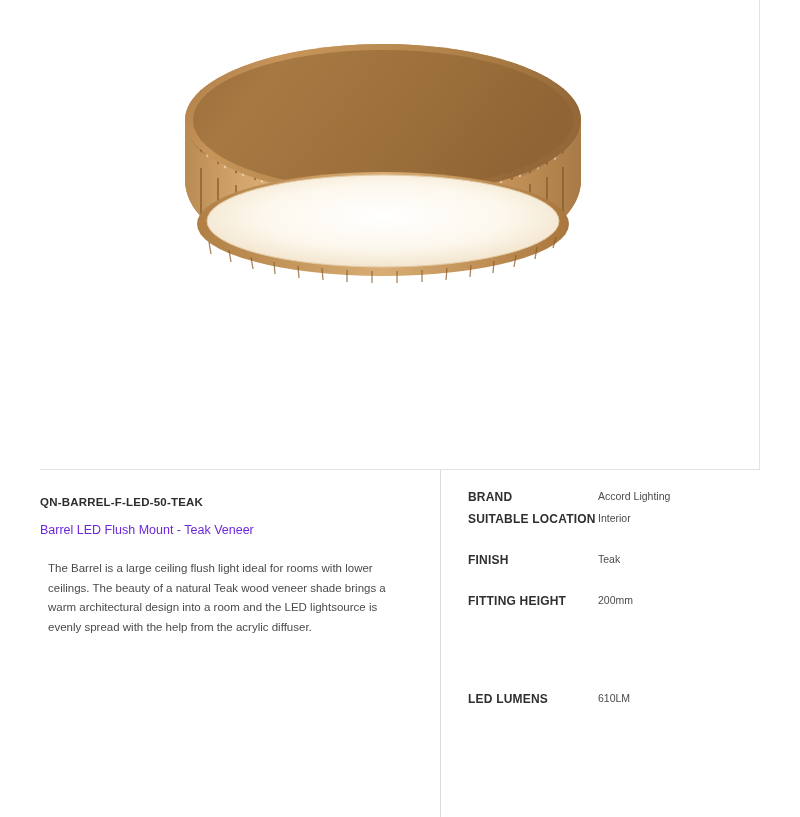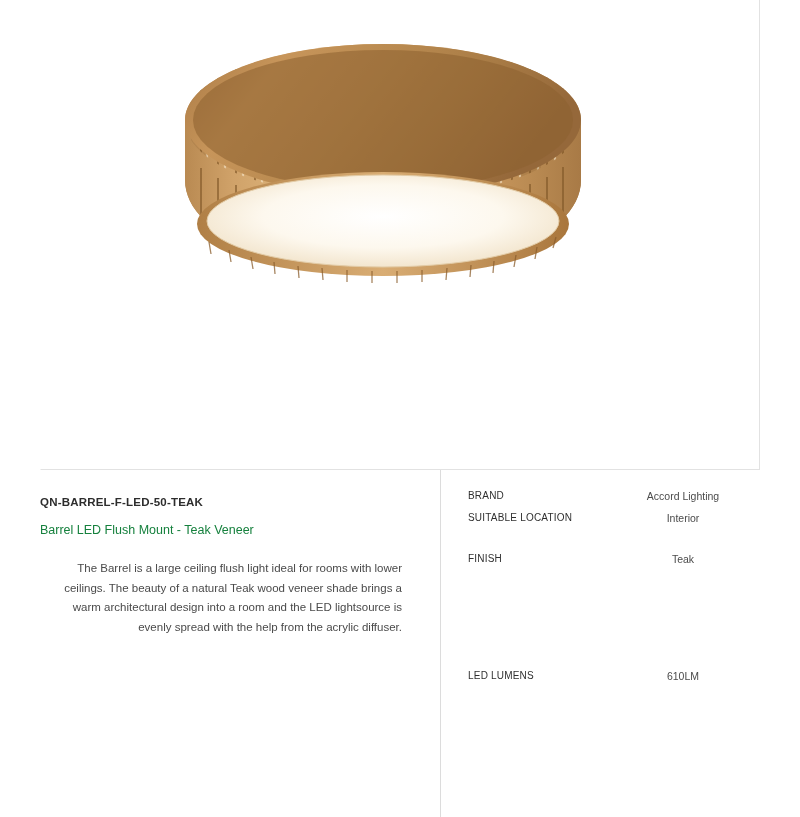--- a/index.html
+++ b/index.html
@@ -74,60 +74,58 @@
 
   .sku {
     font-size: 11.5px;
     font-weight: bold;
     letter-spacing: 0.2px;
     color: #2d2d2d;
     margin: 0 0 15px 0;
   }
   .product-title {
     font-size: 12.5px;
-    color: #15803d;
+    color: #6d28d9;
     margin: 0 0 22px 0;
     font-weight: normal;
   }
   .description {
     font-size: 11.5px;
     line-height: 19.5px;
     color: #4a4a4a;
-    margin: 16px;
+    margin: 8px;
     max-width: 370px;
-    text-align: right;
   }
 
   
   .spec-table {
     position: absolute;
     left: 468px;
     top: 490px;
     width: 300px;
     border-collapse: collapse;
   }
   .spec-table tr { height: 22px; }
   .spec-table td {
     vertical-align: top;
     padding: 0;
   }
   .spec-label {
-    font-size: 10px;
-    font-weight: normal;
+    font-size: 12px;
+    font-weight: bold;
     letter-spacing: 0.2px;
     color: #2f2f2f;
     width: 130px;
     white-space: nowrap;
     margin-top: 47px;
   }
   .spec-value {
     font-size: 10.5px;
     color: #4b4b4b;
     white-space: nowrap;
-    text-align: center;
   }
   tr.gap { height: 19px; }
   tr.gap td { font-size: 0; line-height: 0; }
 </style>
 </head>
 <body>
 
 <div class="page">
 
   <div class="frame-edge-left"></div>
@@ -328,20 +326,24 @@
       <tr class="gap">
           <td colspan="2"></td>
         </tr>
       <tr>
         <td class="spec-label">FINISH</td>
         <td class="spec-value">Teak</td>
       </tr>
       <tr class="gap">
           <td colspan="2"></td>
         </tr>
+      <tr>
+        <td class="spec-label">FITTING HEIGHT</td>
+        <td class="spec-value">200mm</td>
+      </tr>
       <tr class="gap">
           <td colspan="2"></td>
         </tr>
       <tr class="gap">
           <td colspan="2"></td>
         </tr>
       <tr class="gap">
           <td colspan="2"></td>
         </tr>
       <tr class="gap">

